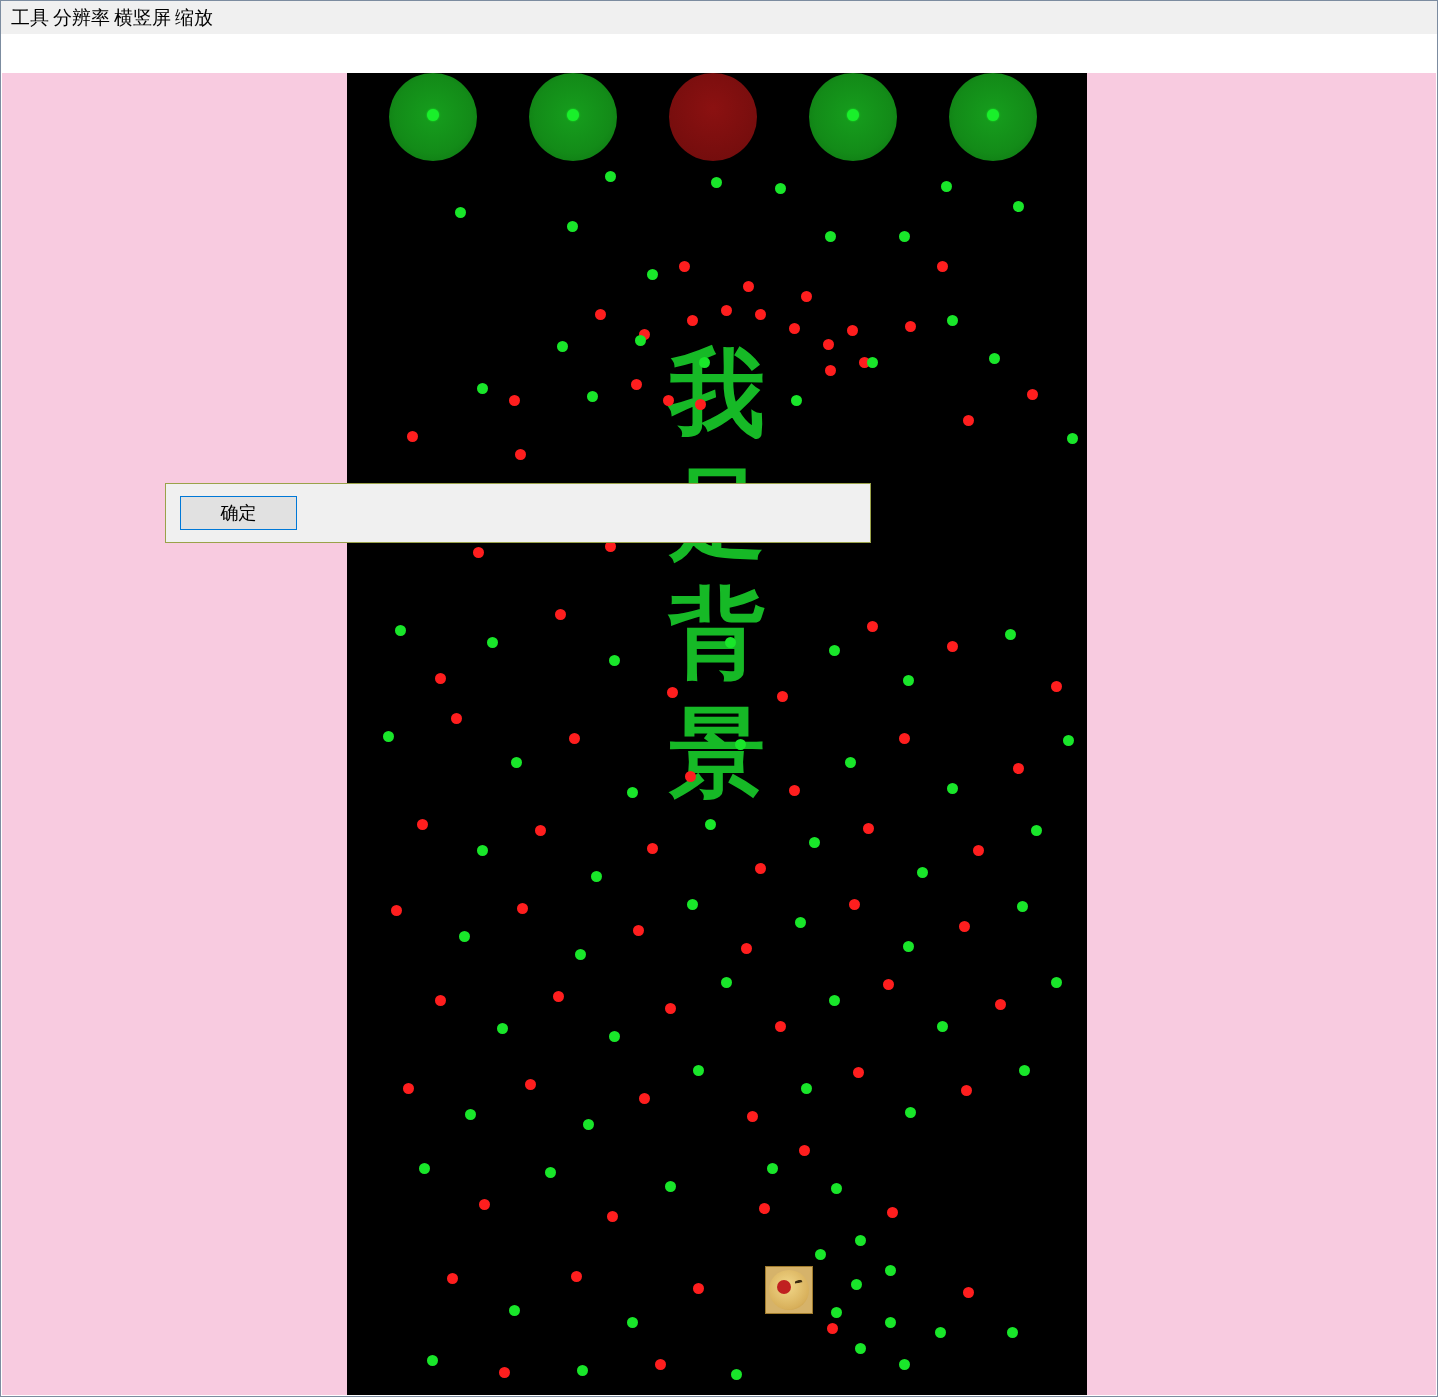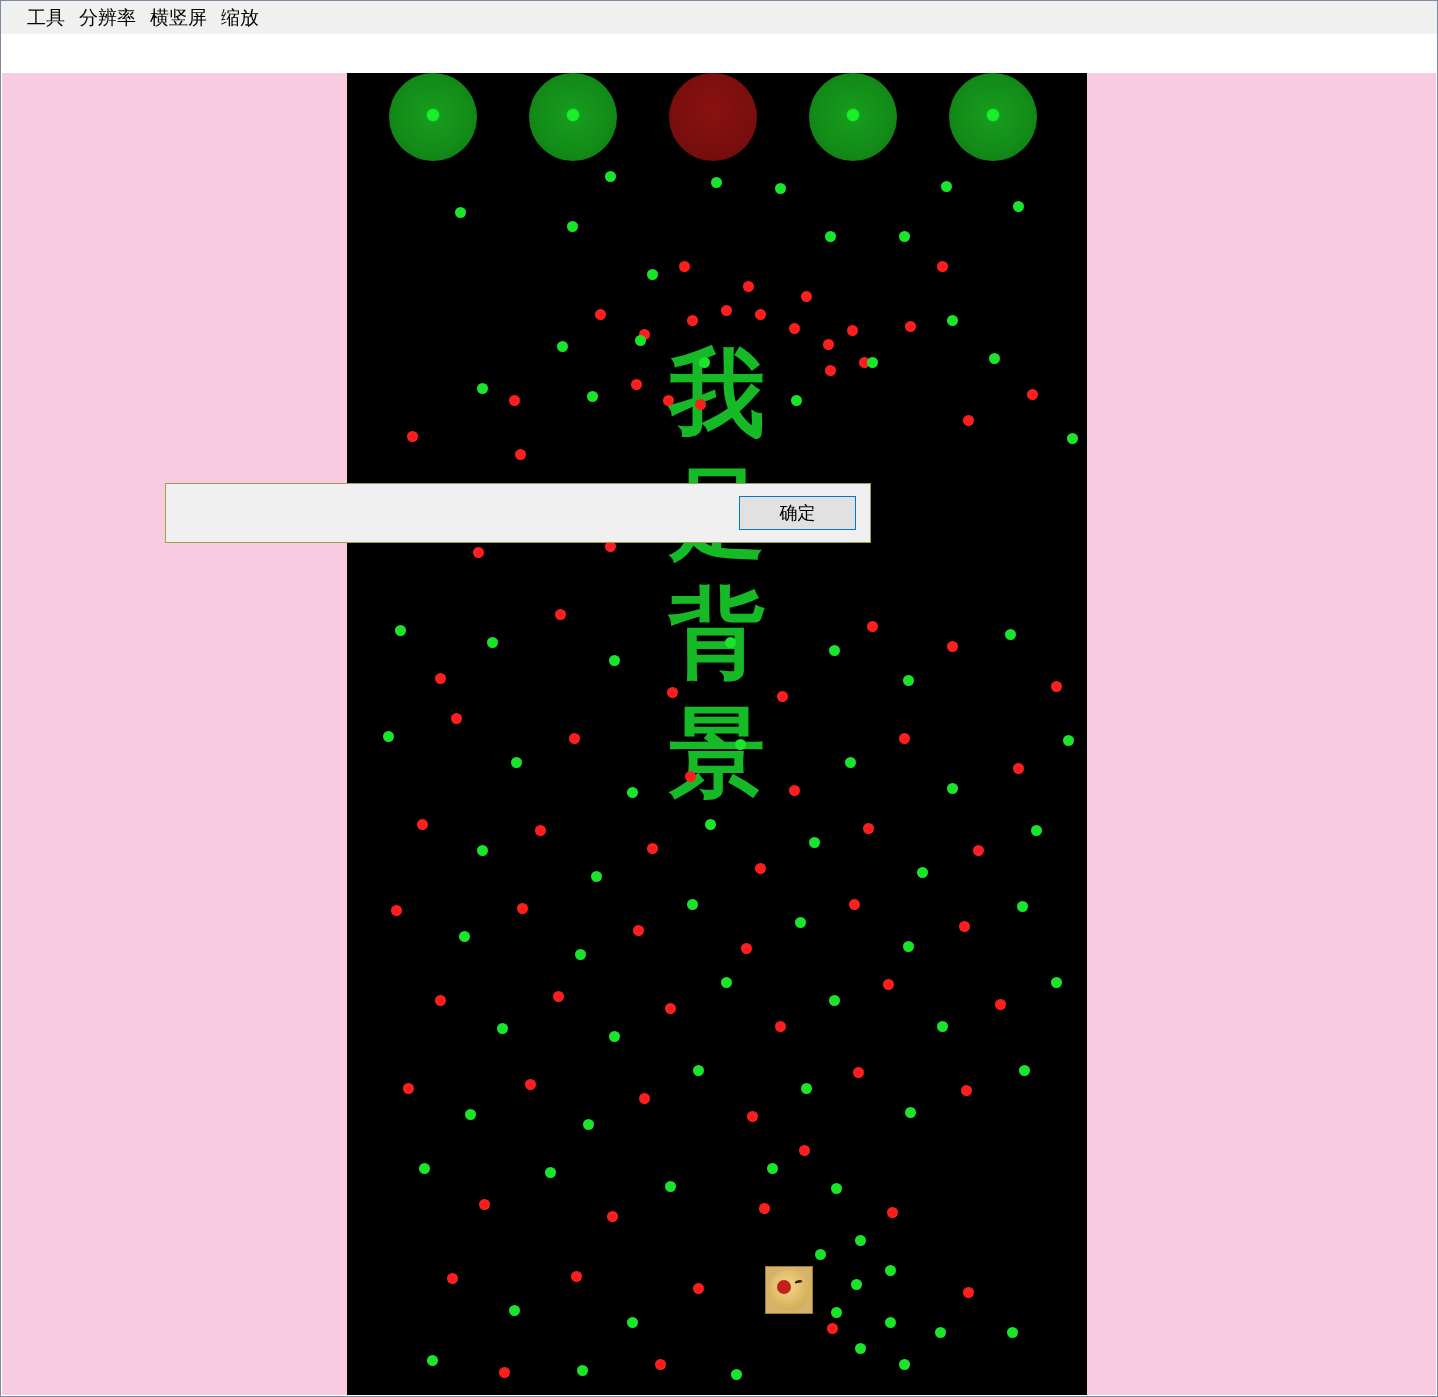--- a/index.html
+++ b/index.html
@@ -71,22 +71,22 @@
     justify-content: center;
     color: #555;
   }
   .win-btn svg { display: block; }
 
   .menubar {
     height: 33px;
     background: #f0f0f0;
     display: flex;
     align-items: center;
-    gap: 10px;
-    padding: 0 24px;
+    gap: 0;
+    padding: 0 8px;
     font-size: 19px;
     color: #000;
   }
   .menubar .item { padding: 2px 2px; }
 
   .client {
     position: absolute;
     top: 72px;
     left: 1px;
     right: 1px;
@@ -226,21 +226,20 @@
   .dialog .body {
     padding: 4px 18px 24px 18px;
     font-size: 20px;
     color: #000;
     min-height: 54px;
   }
   .dialog .btnbar {
     background: #f0f0f0;
     padding: 12px 14px;
     display: flex;
-    justify-content: flex-end;
   }
   .dialog .btnbar button {
     width: 117px;
     height: 34px;
     background: #e1e1e1;
     border: 1px solid #0078d7;
     font-size: 18px;
     font-family: inherit;
     cursor: pointer;
   }

